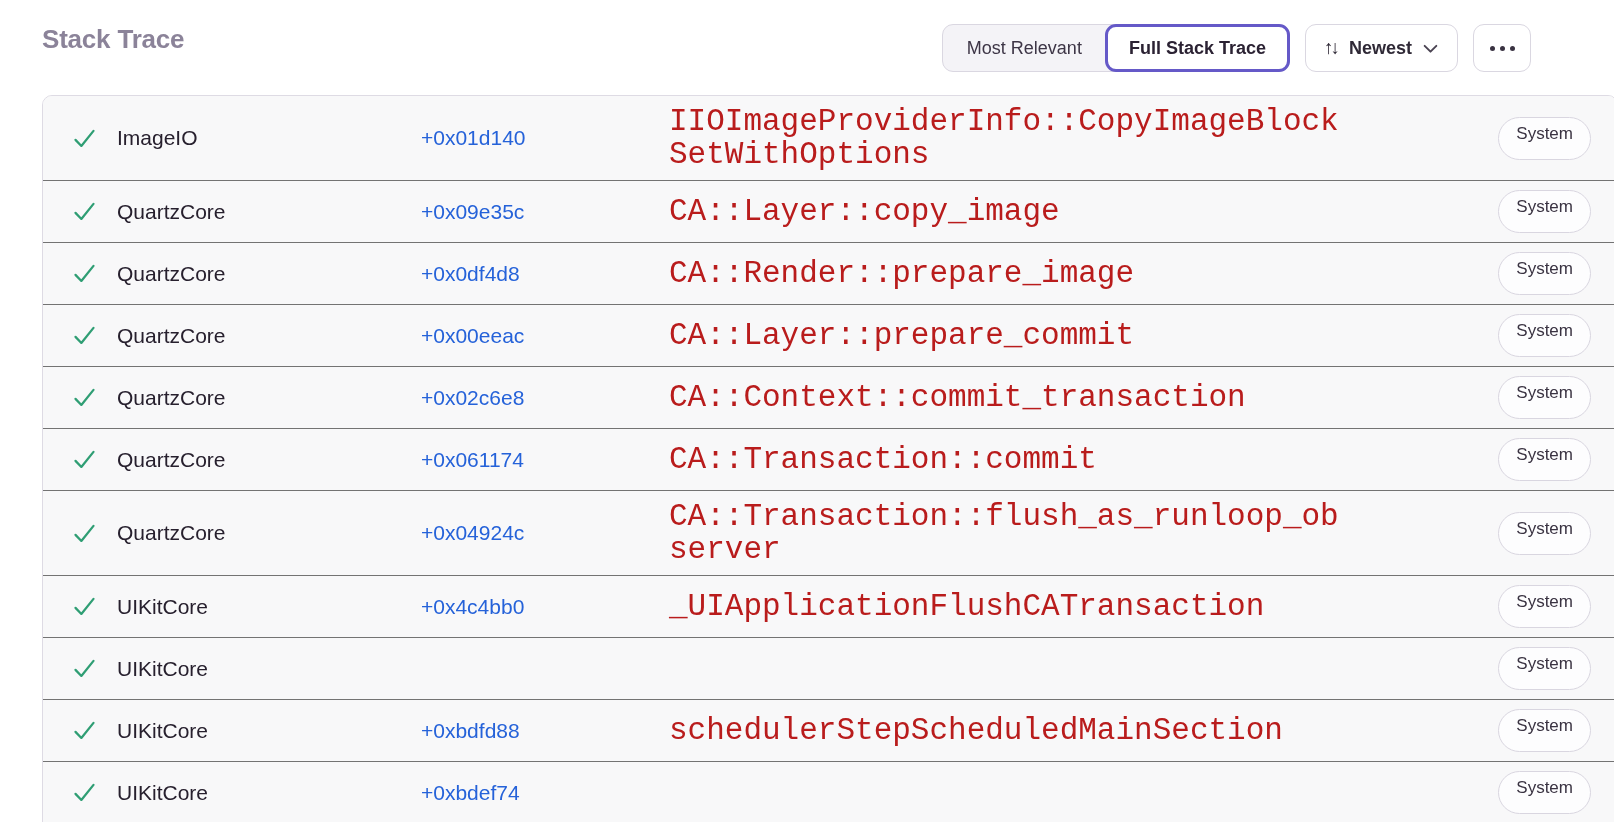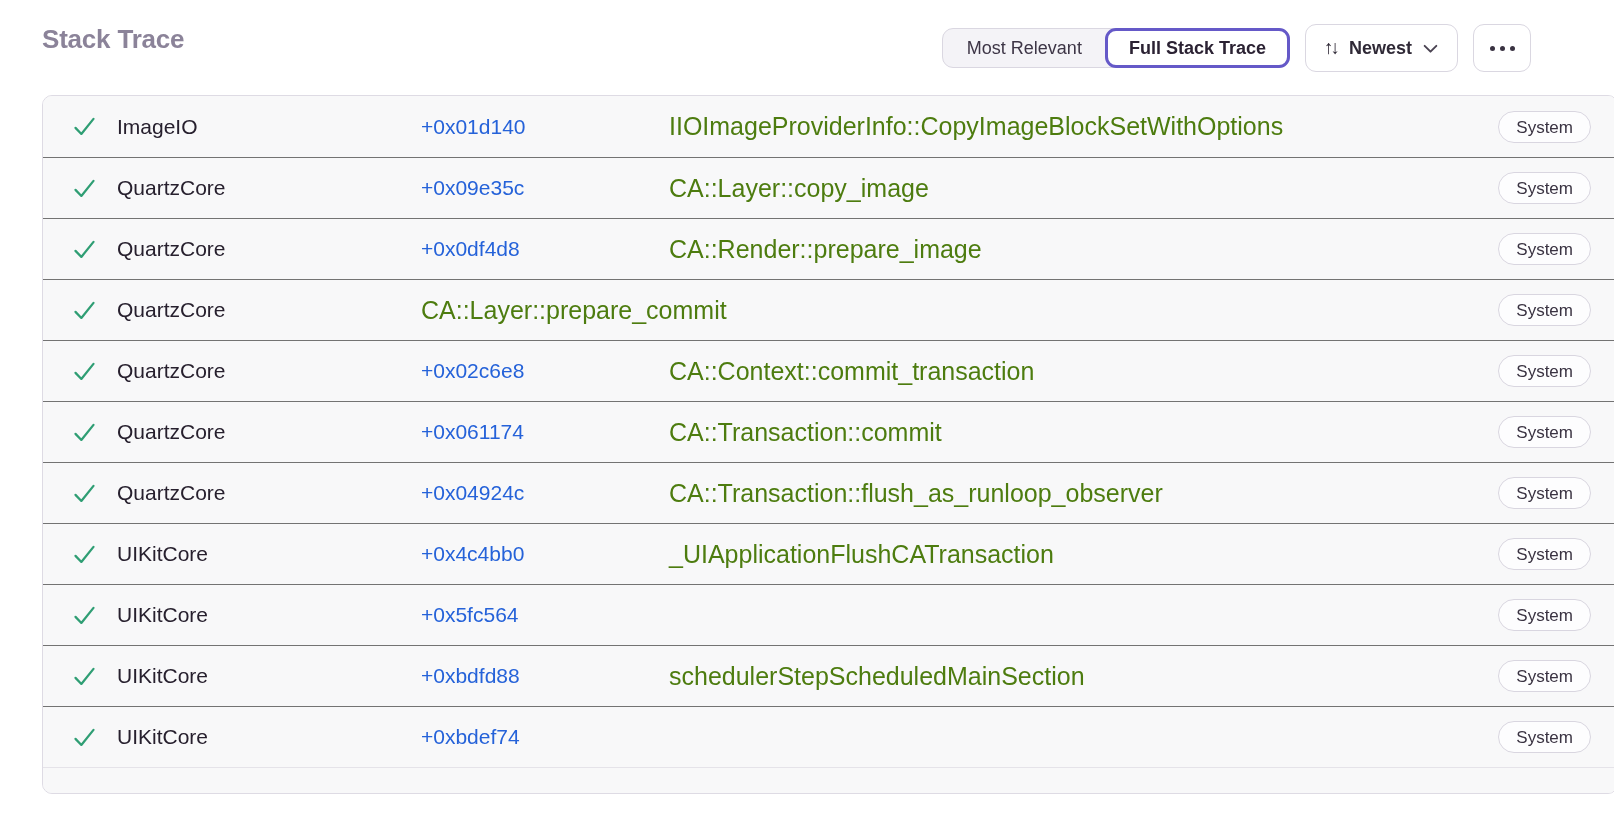--- a/index.html
+++ b/index.html
@@ -20,21 +20,21 @@
   .page-title {
     font-size: 26px; font-weight: 700; color: #8b8399; letter-spacing: -0.2px;
   }
   .controls { display: flex; align-items: center; gap: 15px; }
 
   .segmented {
     display: flex; align-items: stretch;
     background: #f4f3f7;
     border: 1px solid #dad7e1;
     border-radius: 11px;
-    height: 40px;
+    height: 48px;
   }
   .seg-btn {
     display: flex; align-items: center;
     padding: 0 24px;
     font-size: 18px; color: #3d3546;
     background: transparent; border: none;
     font-family: "Liberation Sans", sans-serif;
     cursor: pointer; white-space: nowrap;
   }
   .seg-btn.selected {
@@ -93,28 +93,28 @@
     flex: 0 0 304px;
     font-size: 21px; font-weight: 500; color: #27202e;
   }
   .cell-address {
     flex: 0 0 248px;
     font-size: 21px; color: #2562d9; cursor: pointer;
   }
   .cell-function {
     flex: 1 1 auto;
     max-width: 688px;
-    font-family: Liberation Sans, sans-serif;
-    font-size: 25px; line-height: 33px; color: #4d7c0f;
+    font-family: Liberation Mono, monospace;
+    font-size: 31px; line-height: 33px; color: #b91c1c;
     word-break: break-all;
   }
   .cell-badge { margin-left: auto; display: flex; }
   .badge {
     display: inline-block;
-    padding: 6px 17px 4px 17px;
+    padding: 6px 17px 15px 17px;
     background: #fdfdfe;
     border: 1px solid #d9d6e0;
     border-radius: 999px;
     font-size: 17px; color: #3a3342; white-space: nowrap;
   }
   .row-stub { height: 26px; border-top: 1px solid #e5e3e9; background: #f8f8f9; }
 </style>
 </head>
 <body>
 
@@ -191,20 +191,21 @@
     </span>
   </div>
 
   <div class="trace-row">
     <span class="cell-check">
       <svg width="27" height="27" viewBox="0 0 24 24" fill="none">
         <path d="M4 13.2 L9.2 18.6 L20 5.2" stroke="#2f9e74" stroke-width="2" stroke-linecap="round" stroke-linejoin="round"></path>
       </svg>
     </span>
     <span class="cell-module">QuartzCore</span>
+    <span class="cell-address">+0x00eeac</span>
     <span class="cell-function">CA::Layer::prepare_commit</span>
     <span class="cell-badge">
       <span class="badge">System</span>
     </span>
   </div>
 
   <div class="trace-row">
     <span class="cell-check">
       <svg width="27" height="27" viewBox="0 0 24 24" fill="none">
         <path d="M4 13.2 L9.2 18.6 L20 5.2" stroke="#2f9e74" stroke-width="2" stroke-linecap="round" stroke-linejoin="round"></path>
@@ -260,21 +261,20 @@
     </span>
   </div>
 
   <div class="trace-row">
     <span class="cell-check">
       <svg width="27" height="27" viewBox="0 0 24 24" fill="none">
         <path d="M4 13.2 L9.2 18.6 L20 5.2" stroke="#2f9e74" stroke-width="2" stroke-linecap="round" stroke-linejoin="round"></path>
       </svg>
     </span>
     <span class="cell-module">UIKitCore</span>
-    <span class="cell-address">+0x5fc564</span>
     <span class="cell-badge">
       <span class="badge">System</span>
     </span>
   </div>
 
   <div class="trace-row">
     <span class="cell-check">
       <svg width="27" height="27" viewBox="0 0 24 24" fill="none">
         <path d="M4 13.2 L9.2 18.6 L20 5.2" stroke="#2f9e74" stroke-width="2" stroke-linecap="round" stroke-linejoin="round"></path>
       </svg>

